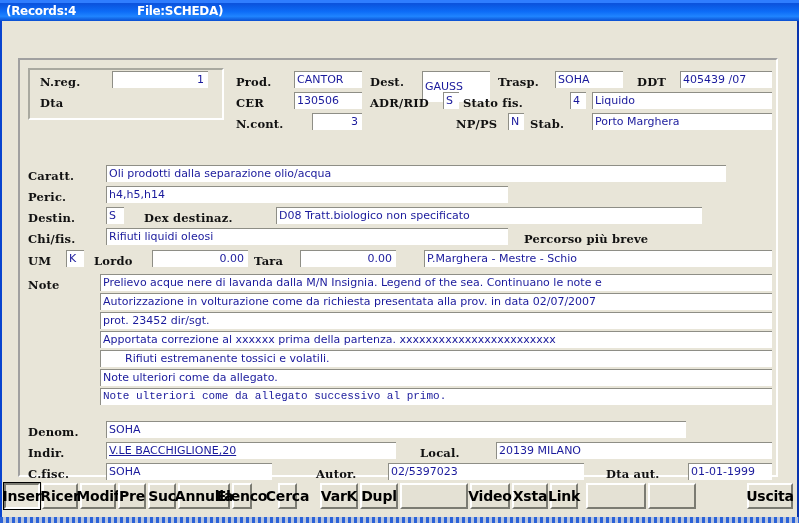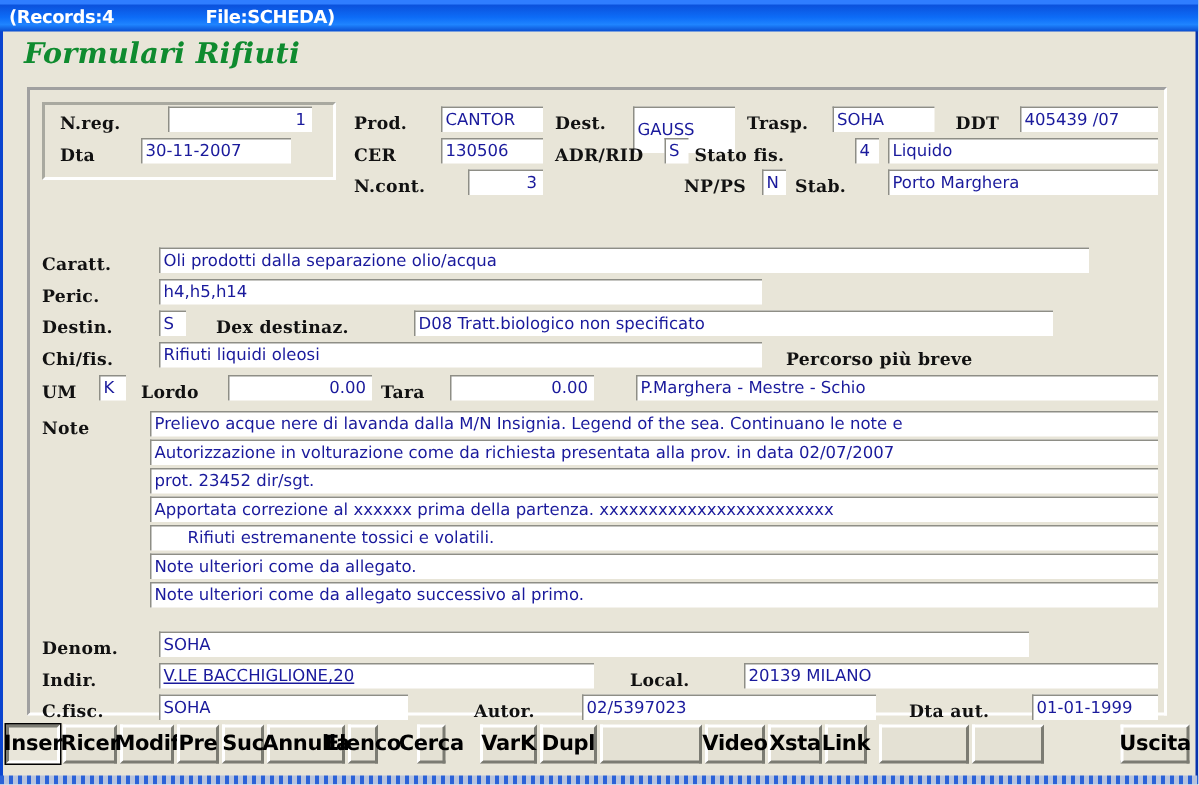--- a/index.html
+++ b/index.html
@@ -178,31 +178,29 @@
   <div class="win-outer"></div>
 
   <div class="title-bar">
     <div class="title-hi"></div>
     <span class="title-records">(Records:4</span>
     <span class="title-file">File:SCHEDA)</span>
   </div>
 
   <div class="client">
 
-    <div class="page-title">Formulari Rifiuti</div>
 
     <div class="panel">
 
       <div class="group" style="left:8px; top:8px; width:196px; height:52px;"></div>
 
       <div class="lbl" style="left:20px; top:15px;">N.reg.</div>
       <div class="fld r" style="left:92px; top:11px; width:96px; height:17px;">1</div>
 
       <div class="lbl" style="left:20px; top:36px;">Dta</div>
-      <div class="fld" style="left:74px; top:32px; width:100px; height:17px;">30-11-2007</div>
 
       <div class="lbl" style="left:216px; top:15px;">Prod.</div>
       <div class="fld" style="left:274px; top:11px; width:68px; height:17px;">CANTOR</div>
 
       <div class="lbl" style="left:350px; top:15px;">Dest.</div>
       <div class="fld" style="left:402px; top:11px; width:68px; height:31px;">GAUSS</div>
 
       <div class="lbl" style="left:478px; top:15px;">Trasp.</div>
       <div class="fld" style="left:535px; top:11px; width:68px; height:17px;">SOHA</div>
 
@@ -252,21 +250,21 @@
       <div class="fld" style="left:404px; top:190px; width:348px; height:17px;">P.Marghera - Mestre - Schio</div>
 
       <div class="lbl" style="left:8px; top:218px;">Note</div>
 
       <div class="fld" style="left:80px; top:214px; width:672px; height:17px;">Prelievo acque nere di lavanda dalla M/N Insignia. Legend of the sea. Continuano le note e</div>
       <div class="fld" style="left:80px; top:233px; width:672px; height:17px;">Autorizzazione in volturazione come da richiesta presentata alla prov. in data 02/07/2007</div>
       <div class="fld" style="left:80px; top:252px; width:672px; height:17px;">prot. 23452 dir/sgt.</div>
       <div class="fld" style="left:80px; top:271px; width:672px; height:17px;">Apportata correzione al xxxxxx prima della partenza.                   xxxxxxxxxxxxxxxxxxxxxxxx</div>
       <div class="fld" style="left:80px; top:290px; width:672px; height:17px;padding-left:24px;">Rifiuti estremanente tossici e volatili.</div>
       <div class="fld" style="left:80px; top:309px; width:672px; height:17px;">Note ulteriori come da allegato.</div>
-      <div class="fld" style="left:80px; top:328px; width:672px; height:17px;">Note ulteriori come da allegato successivo al primo.</div>
+      <div class="fld" style="left:80px; top:328px; width:672px; height:17px;font-family:Liberation Mono, monospace;">Note ulteriori come da allegato successivo al primo.</div>
 
       <div class="lbl" style="left:8px; top:365px;">Denom.</div>
       <div class="fld" style="left:86px; top:361px; width:580px; height:17px;">SOHA</div>
 
       <div class="lbl" style="left:8px; top:386px;">Indir.</div>
       <div class="fld" style="left:86px; top:382px; width:290px; height:17px;text-decoration:underline;">V.LE BACCHIGLIONE,20</div>
       <div class="lbl" style="left:400px; top:386px;">Local.</div>
       <div class="fld" style="left:476px; top:382px; width:276px; height:17px;">20139 MILANO</div>
 
       <div class="lbl" style="left:8px; top:407px;">C.fisc.</div>

